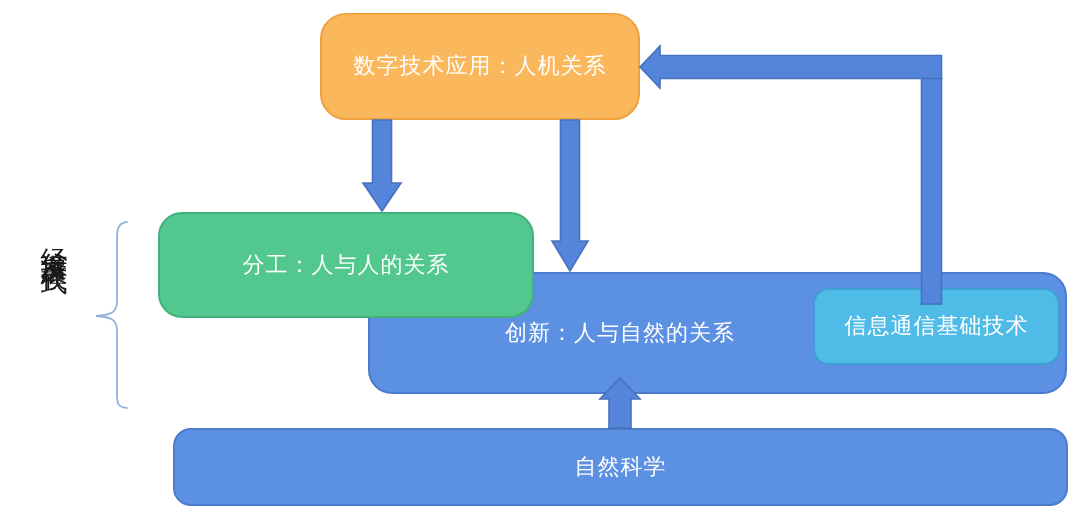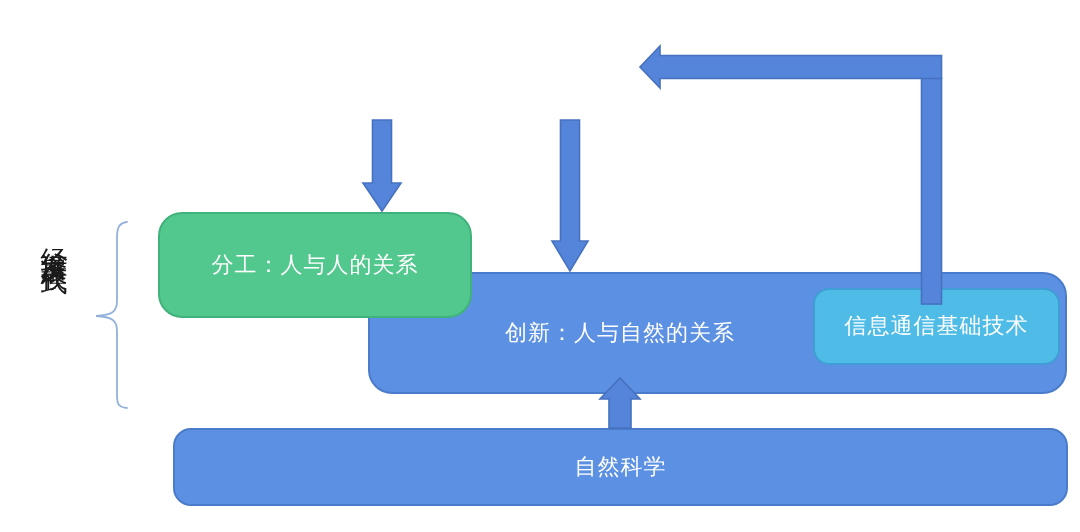--- a/index.html
+++ b/index.html
@@ -9,21 +9,21 @@
     position:relative; width:1080px; height:532px; background:#ffffff;
     overflow:hidden;
   }
   .node {
     position:absolute; display:flex; align-items:center; justify-content:center;
     color:#ffffff; font-size:22px; letter-spacing:1px; line-height:1.2;
     border:2px solid transparent; box-sizing:border-box; text-align:center;
     white-space:nowrap;
   }
   .node-digital   { left:320px; top:13px;  width:320px; height:107px; border-radius:26px; z-index:3; }
-  .node-division  { left:158px; top:212px; width:314px; height:106px; border-radius:24px; z-index:4; }
+  .node-division  { left:158px; top:212px; width:376px; height:106px; border-radius:24px; z-index:4; }
   .node-innovation{ left:368px; top:272px; width:699px; height:122px; border-radius:24px; z-index:2; }
   .node-innovation .inner-label {
     position:absolute; left:0; top:0; width:500px; height:100%;
     display:flex; align-items:center; justify-content:center;
   }
   .node-ict       { left:813px; top:288px; width:247px; height:77px; border-radius:16px; z-index:5; }
   .node-science   { left:173px; top:428px; width:895px; height:78px; border-radius:18px; z-index:2; }
   .side-label {
     position:absolute; left:36px; top:226px; z-index:1;
     writing-mode:vertical-rl; text-orientation:upright;
@@ -44,20 +44,23 @@
   <div class="side-label">经济发展模式</div>
 
   <svg class="overlay-svg brace-layer" viewBox="0 0 1080 532">
     <path d="M127,222 C117,223 117,231 117,240 L117,301 C117,312 112,315 96,316 C112,317 117,320 117,331 L117,393 C117,403 117,407 127,408" fill="none" stroke-width="1.8" stroke-linecap="round" style="stroke: rgb(147, 177, 218);"></path>
   </svg>
 
   <div class="node node-innovation" style="background-color: rgb(92, 144, 226); border-color: rgb(74, 124, 203);">
     <span class="inner-label">创新：人与自然的关系</span>
   </div>
 
+  <div class="node node-digital" style="background-color: rgb(251, 183, 91); border-color: rgb(239, 162, 61);">
+    <span>数字技术应用：人机关系</span>
+  </div>
 
   <div class="node node-division" style="background-color: rgb(82, 199, 142); border-color: rgb(64, 178, 123);">
     <span>分工：人与人的关系</span>
   </div>
 
   <div class="node node-science" style="background-color: rgb(92, 144, 226); border-color: rgb(74, 124, 203);">
     <span>自然科学</span>
   </div>
 
   <div class="node node-ict" style="background-color: rgb(79, 187, 231); border-color: rgb(63, 158, 212);">

